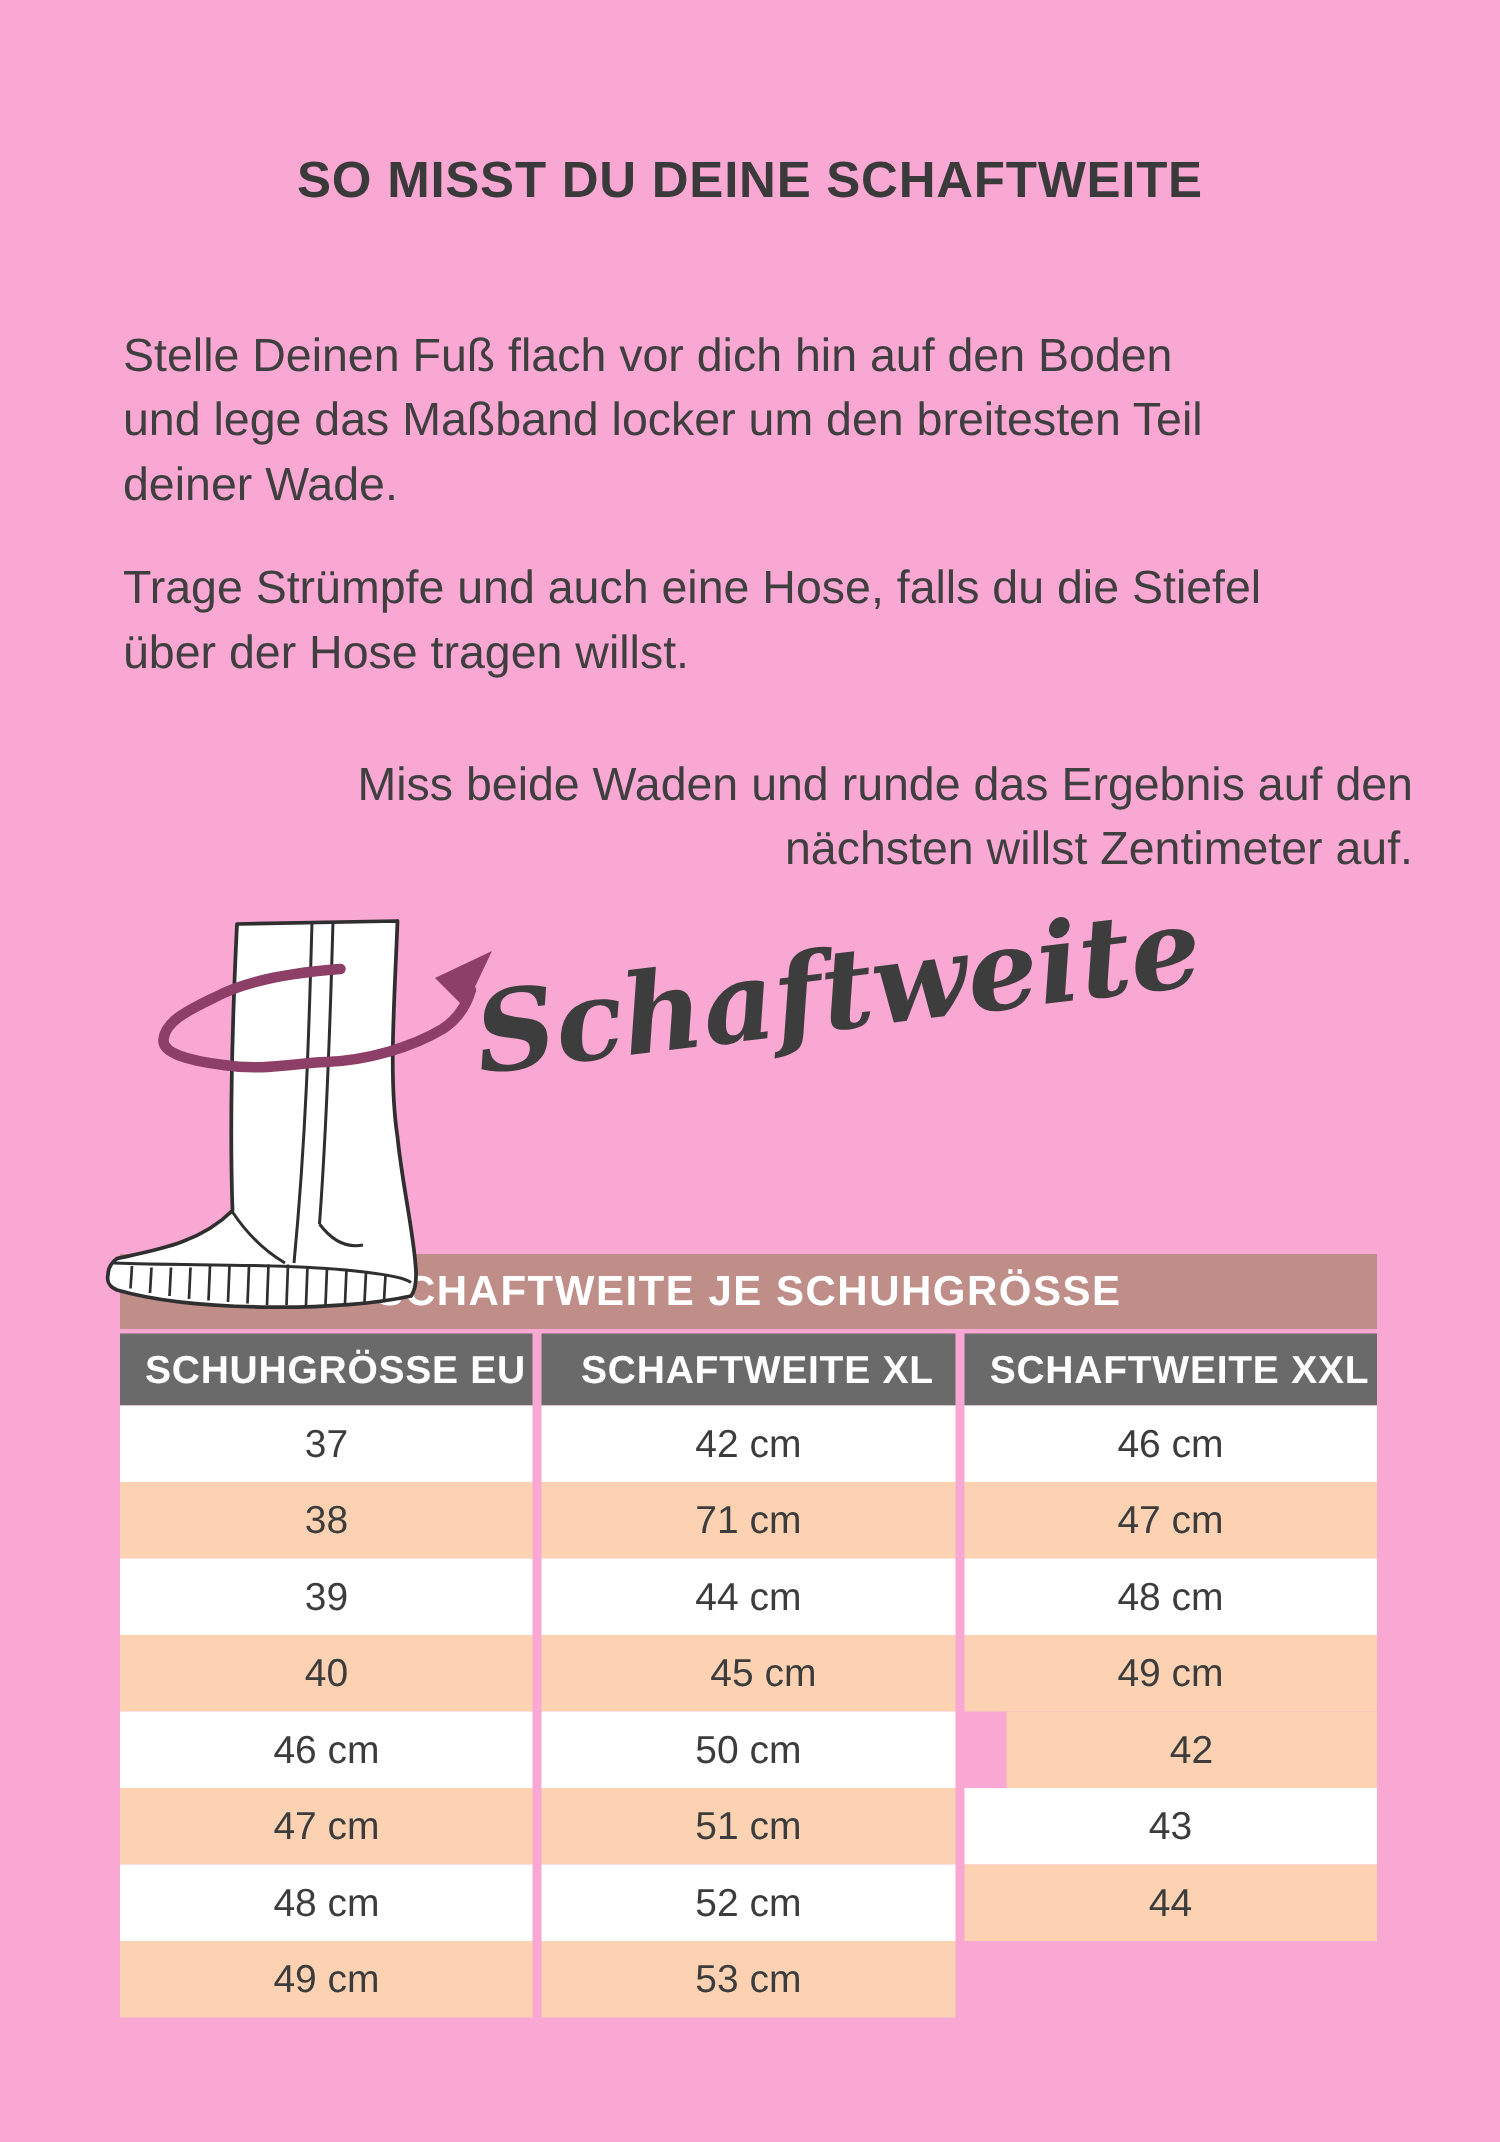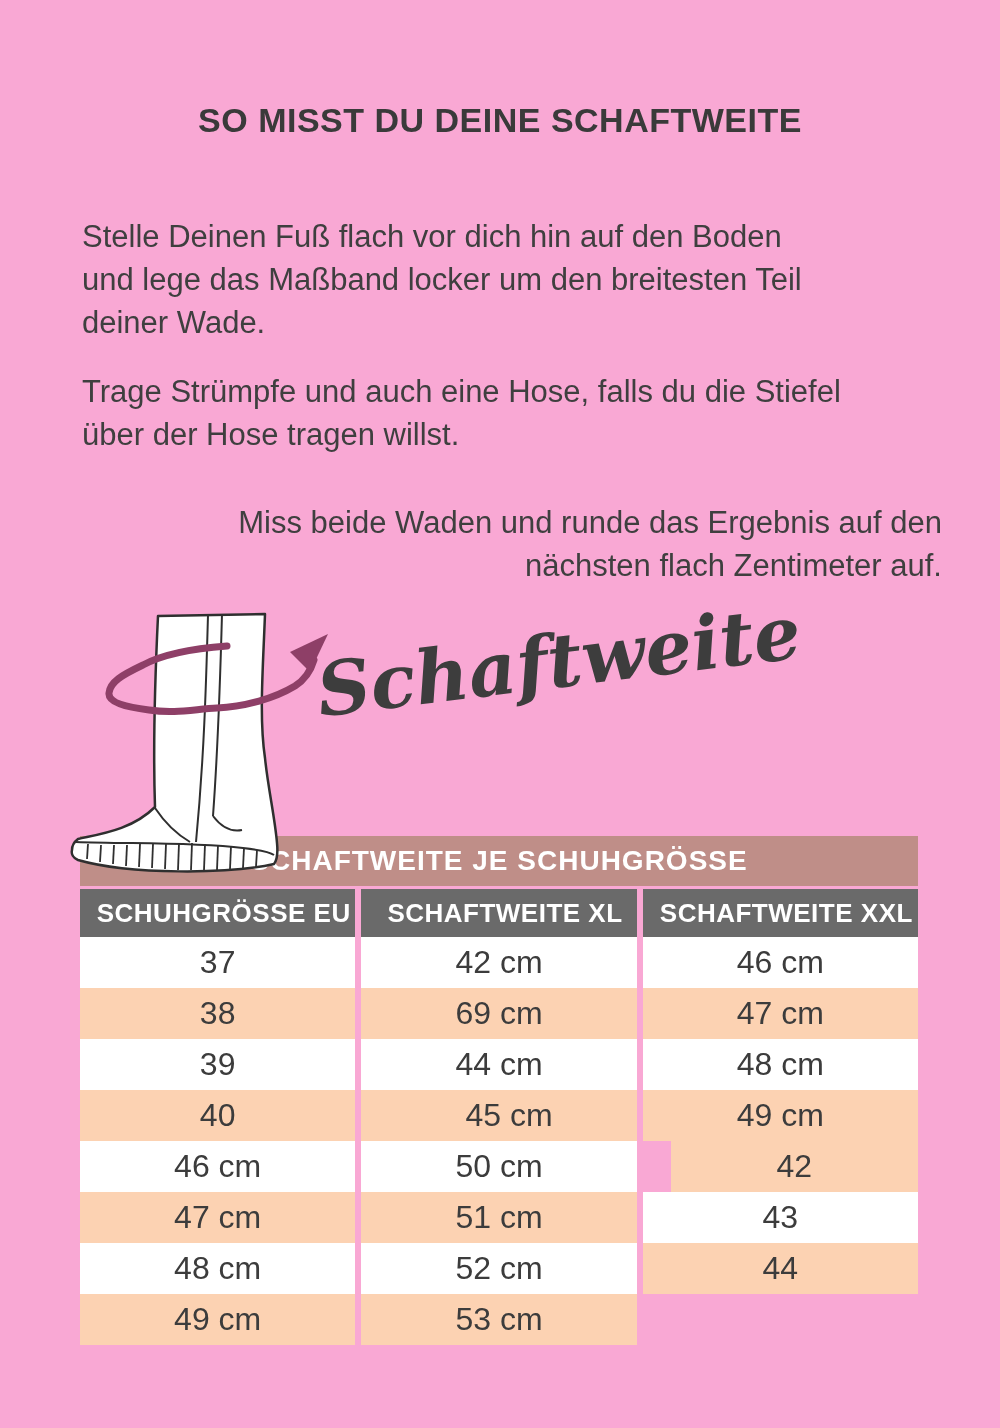--- a/index.html
+++ b/index.html
@@ -36,42 +36,42 @@
   .grid{
     position:absolute;left:80px;top:889px;width:838px;z-index:1;
     display:grid;grid-template-columns:1fr 1fr 1fr;column-gap:6px;row-gap:0;
   }
   .hcell{
     height:48px;line-height:48px;background:var(--header-bg,#6a6a6a);
     color:#ffffff;font-size:26px;font-weight:700;letter-spacing:0.5px;text-align:center;padding-left:12px;
   }
   .cell{
     height:51px;line-height:51px;text-align:center;
-    font-size:32px;color:var(--text,#3c3c3c);background:#ffffff;
+    font-size:26px;color:var(--text,#3c3c3c);background:#ffffff;
   }
 </style>
 </head>
 <body>
 
 <div class="page">
 
   <h1 class="title">SO MISST DU DEINE SCHAFTWEITE</h1>
 
   <p class="para para-2">
     <span class="line">Trage Strümpfe und auch eine Hose, falls du die Stiefel</span>
     <span class="line">über der Hose tragen willst.</span>
   </p>
   <p class="para para-1">
     <span class="line">Stelle Deinen Fuß flach vor dich hin auf den Boden</span>
     <span class="line">und lege das Maßband locker um den breitesten Teil</span>
     <span class="line">deiner Wade.</span>
   </p>
   <p class="para para-3">
     <span class="line">Miss beide Waden und runde das Ergebnis auf den</span>
-    <span class="line">nächsten flach Zentimeter auf.</span>
+    <span class="line">nächsten willst Zentimeter auf.</span>
   </p>
 
   <div class="illustration">
     <svg class="boot-svg" width="290" height="292" viewBox="0 0 290 292" aria-hidden="true">
 
       <path d="M 88,18 L 195,16
                C 193,70 189,120 195,160
                C 198,190 205,220 207,245
                C 208,255 207,262 204,266
                C 160,276 60,277 8,262
@@ -122,21 +122,21 @@
   <div class="grid">
     <div class="hcell">SCHUHGRÖSSE EU</div>
     <div class="hcell">SCHAFTWEITE XL</div>
     <div class="hcell">SCHAFTWEITE XXL</div>
 
     <div class="cell">37</div>
     <div class="cell">42 cm</div>
     <div class="cell">46 cm</div>
 
     <div class="cell row-alt-cell" style="background:var(--row-alt-bg,#fcd2b2);">38</div>
-    <div class="cell" style="background:var(--row-alt-bg,#fcd2b2);">69 cm</div>
+    <div class="cell" style="background:var(--row-alt-bg,#fcd2b2);">71 cm</div>
     <div class="cell" style="background:var(--row-alt-bg,#fcd2b2);">47 cm</div>
 
     <div class="cell">39</div>
     <div class="cell">44 cm</div>
     <div class="cell">48 cm</div>
 
     <div class="cell" style="background:var(--row-alt-bg,#fcd2b2);">40</div>
     <div class="cell" style="background:var(--row-alt-bg,#fcd2b2);padding-left:20px;">45 cm</div>
     <div class="cell" style="background:var(--row-alt-bg,#fcd2b2);">49 cm</div>
 

